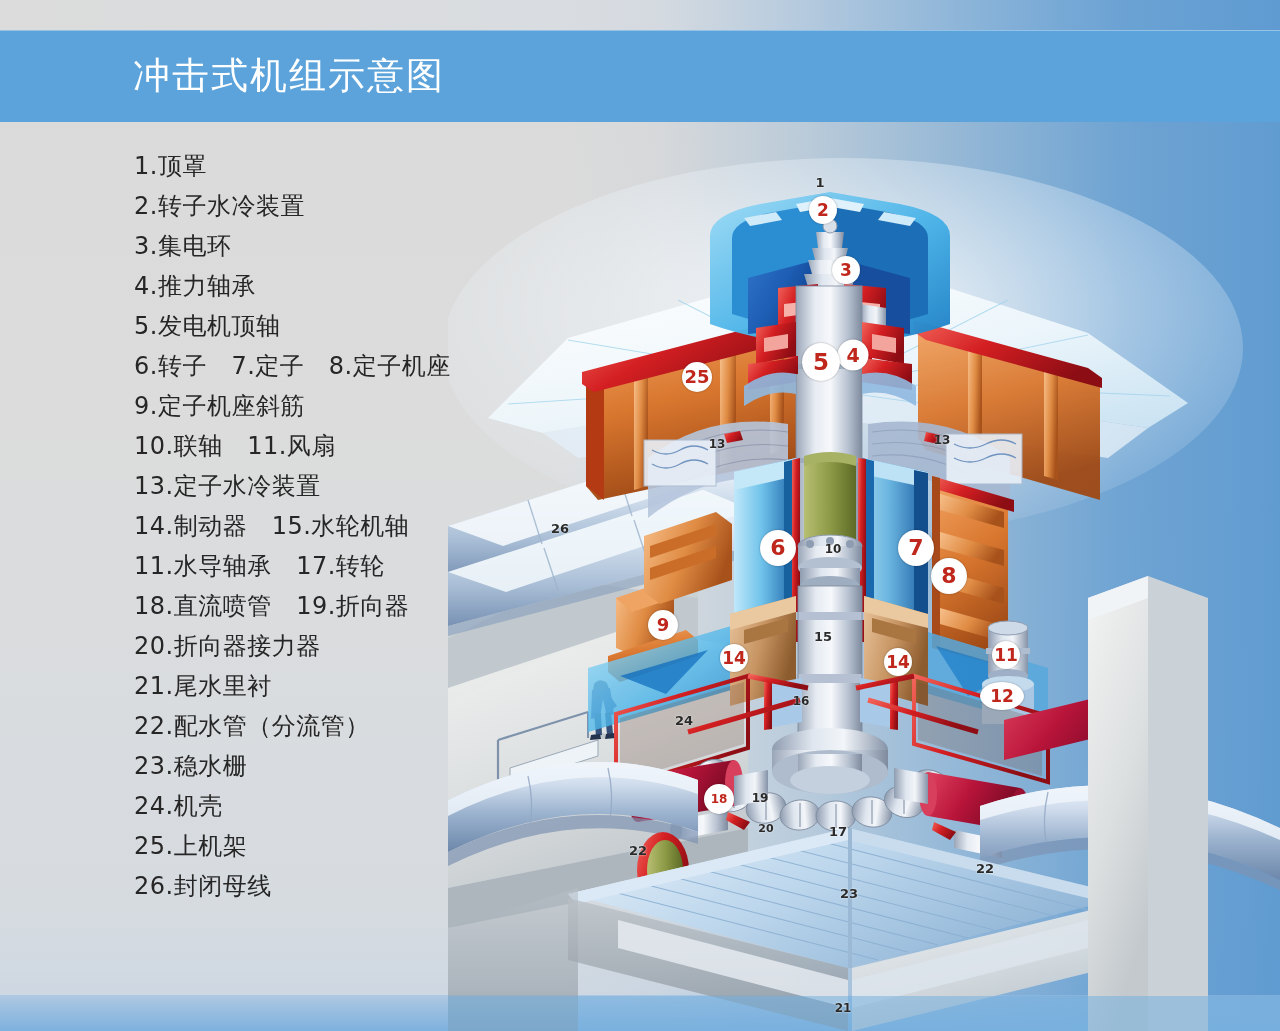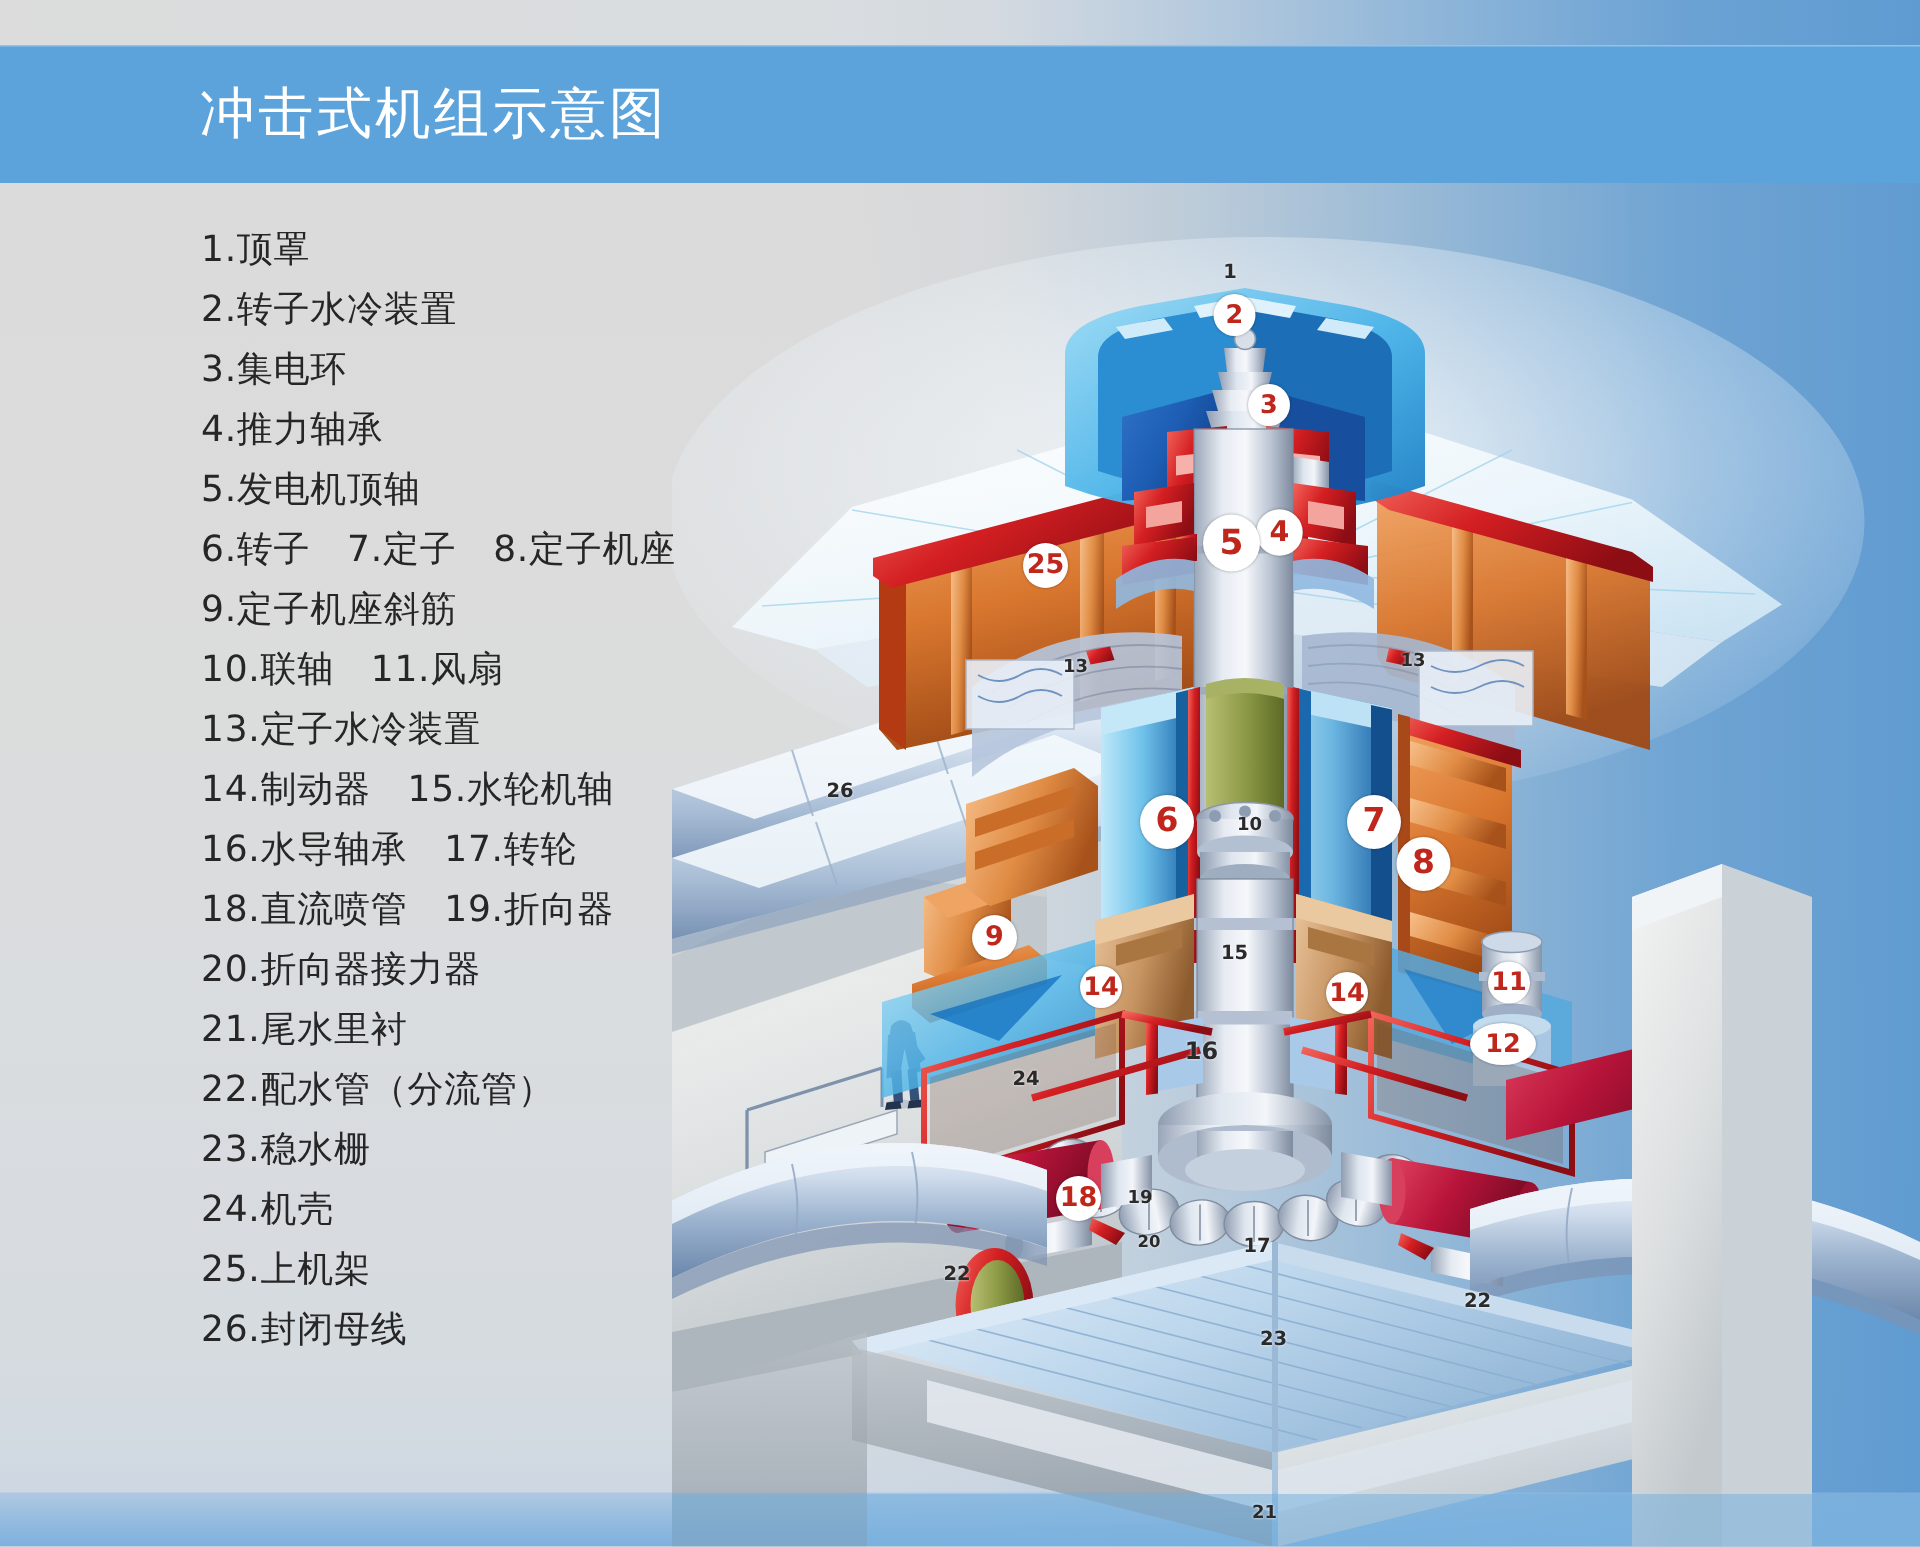--- a/index.html
+++ b/index.html
@@ -108,21 +108,21 @@
       <div class="legend-line">1.顶罩</div>
       <div class="legend-line">2.转子水冷装置</div>
       <div class="legend-line">3.集电环</div>
       <div class="legend-line">4.推力轴承</div>
       <div class="legend-line">5.发电机顶轴</div>
       <div class="legend-line">6.转子　7.定子　8.定子机座</div>
       <div class="legend-line">9.定子机座斜筋</div>
       <div class="legend-line">10.联轴　11.风扇</div>
       <div class="legend-line">13.定子水冷装置</div>
       <div class="legend-line">14.制动器　15.水轮机轴</div>
-      <div class="legend-line">16.水导轴承　17.转轮</div>
+      <div class="legend-line">11.水导轴承　17.转轮</div>
       <div class="legend-line">18.直流喷管　19.折向器</div>
       <div class="legend-line">20.折向器接力器</div>
       <div class="legend-line">21.尾水里衬</div>
       <div class="legend-line">22.配水管（分流管）</div>
       <div class="legend-line">23.稳水栅</div>
       <div class="legend-line">24.机壳</div>
       <div class="legend-line">25.上机架</div>
       <div class="legend-line">26.封闭母线</div>
     </div>
 
@@ -632,23 +632,23 @@
         <div class="badge circ" style="left: 330px; top: 420px; font-size: 22px; width: 36px; height: 36px;">6</div>
         <div class="badge circ" style="left: 468px; top: 420px; font-size: 22px; width: 36px; height: 36px;">7</div>
         <div class="badge circ" style="left: 501px; top: 448px; font-size: 22px; width: 36px; height: 36px;">8</div>
         <div class="badge plain" style="left: 385px; top: 421px; font-size: 12px;">10</div>
         <div class="badge circ" style="left: 558px; top: 527px; font-size: 17px; width: 28px; height: 28px;">11</div>
         <div class="badge circ" style="left: 554px; top: 568px; font-size: 17px; width: 44px; height: 28px;">12</div>
         <div class="badge circ" style="left: 215px; top: 497px; font-size: 18px; width: 30px; height: 30px;">9</div>
         <div class="badge circ" style="left: 286px; top: 530px; font-size: 17px; width: 28px; height: 28px;">14</div>
         <div class="badge circ" style="left: 450px; top: 534px; font-size: 17px; width: 28px; height: 28px;">14</div>
         <div class="badge plain" style="left: 375px; top: 508px; font-size: 13px;">15</div>
-        <div class="badge plain" style="left: 353px; top: 573px; font-size: 16px;">16</div>
+        <div class="badge plain" style="left: 353px; top: 573px; font-size: 12px;">16</div>
         <div class="badge plain" style="left: 236px; top: 592px; font-size: 13px;">24</div>
-        <div class="badge circ" style="left: 271px; top: 671px; font-size: 18px; width: 30px; height: 30px;">18</div>
+        <div class="badge circ" style="left: 271px; top: 671px; font-size: 12px; width: 30px; height: 30px;">18</div>
         <div class="badge plain" style="left: 312px; top: 670px; font-size: 12px;">19</div>
         <div class="badge plain" style="left: 318px; top: 700px; font-size: 11px;">20</div>
         <div class="badge plain" style="left: 390px; top: 668px; font-size: 13px; margin-top: 35px;">17</div>
         <div class="badge plain" style="left: 190px; top: 722px; font-size: 13px;">22</div>
         <div class="badge plain" style="left: 537px; top: 740px; font-size: 13px;">22</div>
         <div class="badge plain" style="left: 401px; top: 765px; font-size: 13px;">23</div>
         <div class="badge plain" style="left: 395px; top: 880px; font-size: 12px;">21</div>
       </div>
   </div>
 

